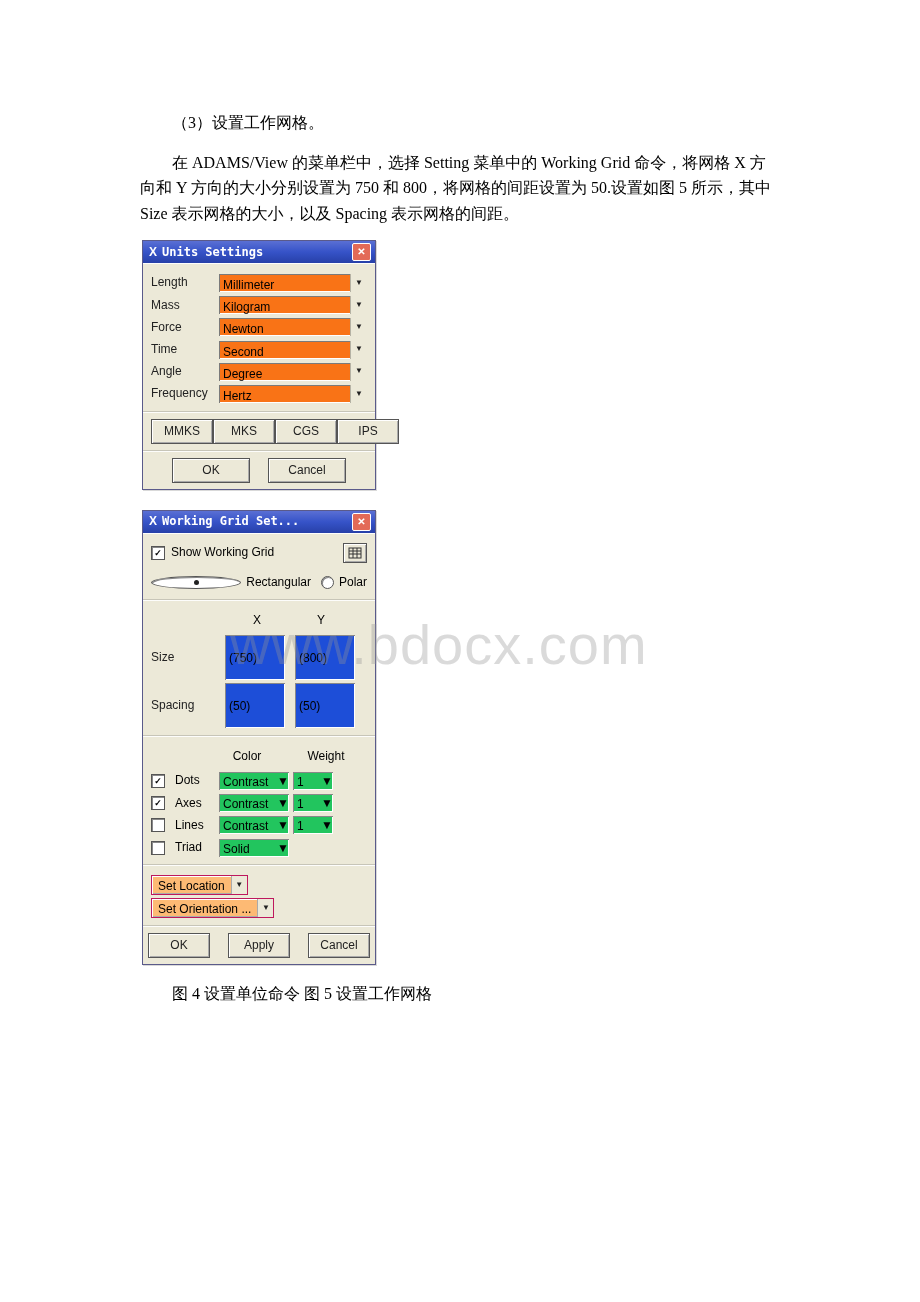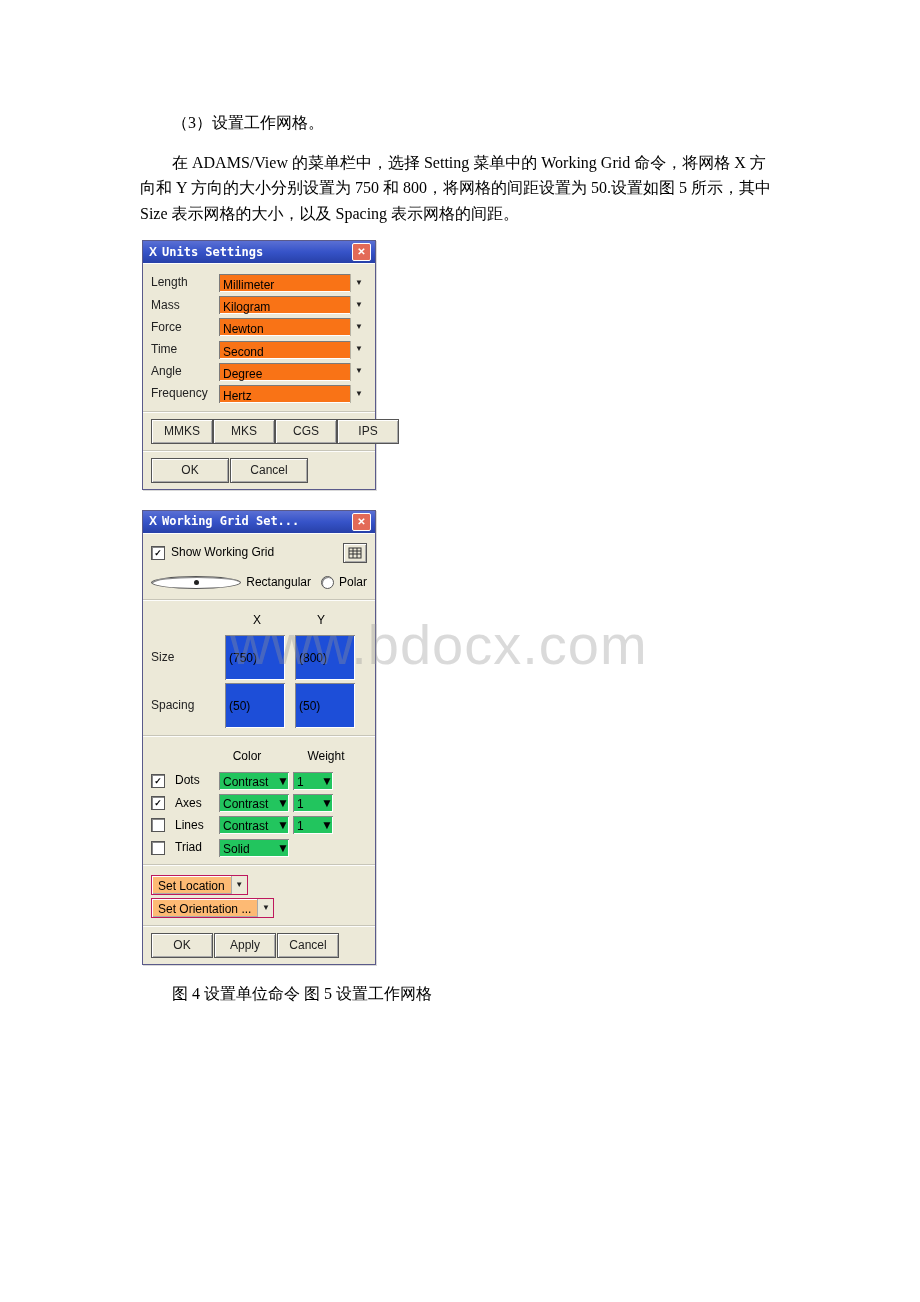--- a/index.html
+++ b/index.html
@@ -89,21 +89,21 @@
     background: #ece9d8;
     border-left: 1px solid #b5b2a4;
     display:flex; align-items:center; justify-content:center;
     color:#222;
     font-size: 8px;
   }
   .btnrow {
     display:flex; justify-content:flex-start;
     padding: 6px 8px;
   }
-  .btnrow.center { justify-content: flex-start; gap: 1px; }
+  .btnrow.center { justify-content: center; gap: 18px; }
   .btn {
     background:#ece9d8;
     border: 1px solid #555;
     box-shadow: inset 1px 1px 0 #fff, inset -1px -1px 0 #aaa;
     padding: 2px 8px;
     min-width: 44px;
     text-align:center;
     font-size: 12px;
     color:#222;
   }

